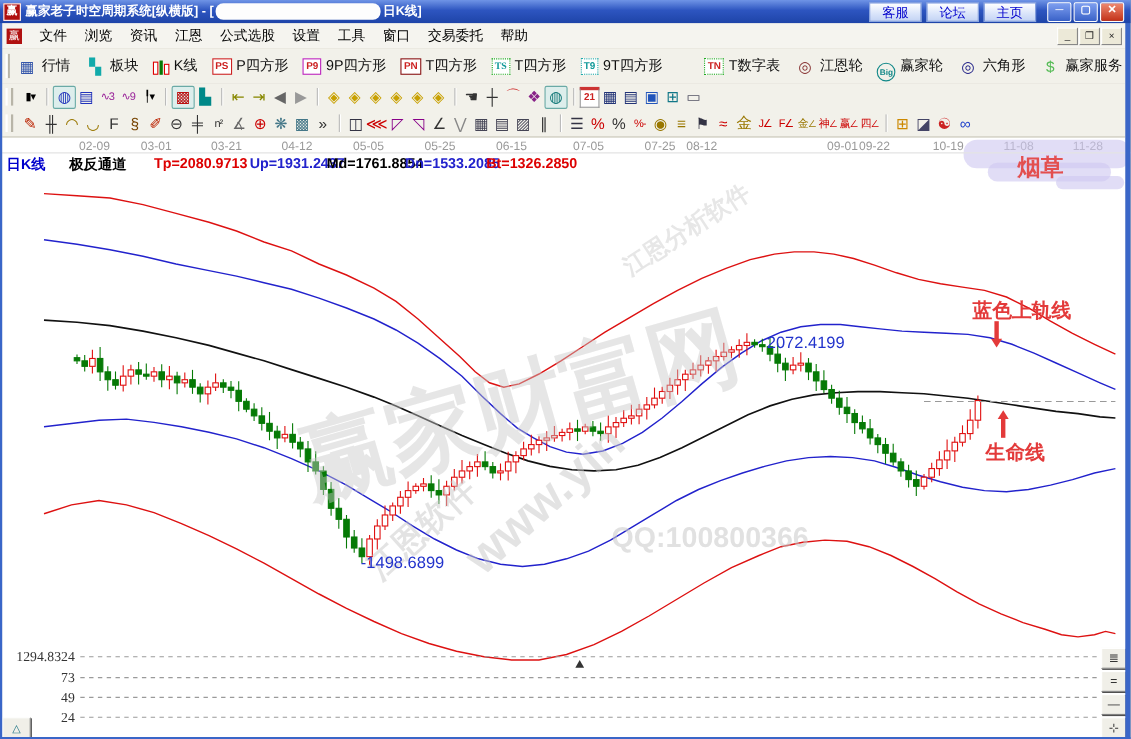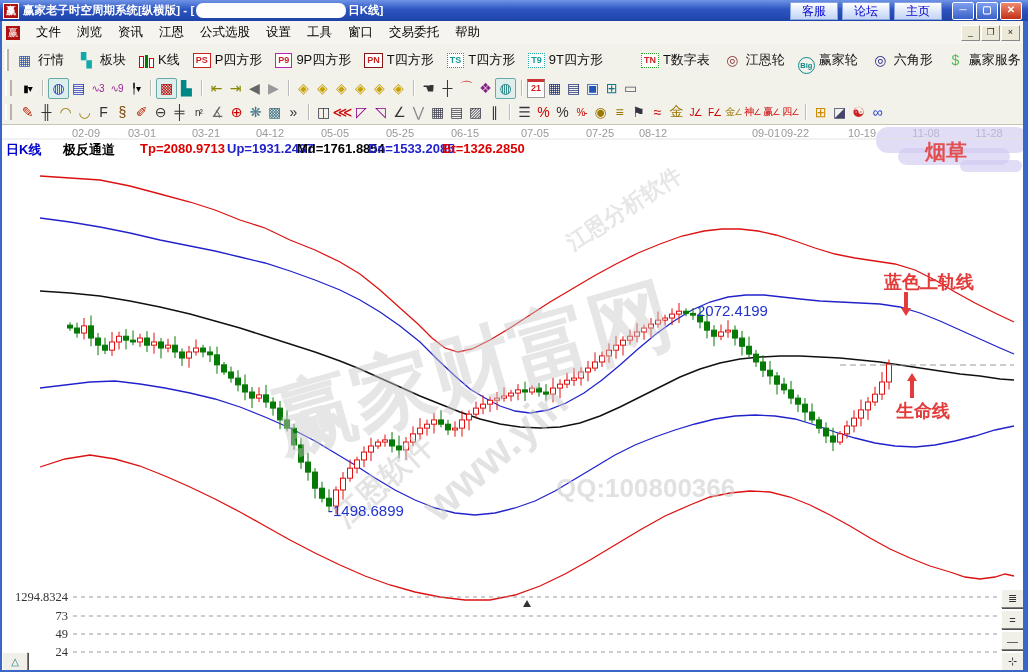--- a/index.html
+++ b/index.html
@@ -136,21 +136,21 @@
       </span>
       <span class="tb1item">
         <span class="box-icon" style="color: rgb(204, 34, 34); border: 1px solid rgb(187, 34, 187);">P9</span>
         <span>9P四方形</span>
       </span>
       <span class="tb1item">
         <span class="box-icon" style="color: rgb(204, 34, 34); border: 1px solid rgb(136, 17, 17); text-align: right;">PN</span>
         <span>T四方形</span>
       </span>
       <span class="tb1item">
-        <span class="box-icon" style="color: rgb(17, 153, 153); border: 1px dotted rgb(34, 170, 34);">TS</span>
+        <span class="box-icon" style="color: rgb(17, 153, 153); border: 1px dotted rgb(34, 170, 34); font-family: Liberation Serif, serif;">TS</span>
         <span>T四方形</span>
       </span>
       <span class="tb1item">
         <span class="box-icon" style="color: rgb(17, 153, 153); border: 1px dotted rgb(34, 170, 170);">T9</span>
         <span>9T四方形</span>
       </span>
       <span class="tb1item">
         <span class="box-icon" style="color: rgb(204, 34, 34); border: 1px dotted rgb(34, 170, 34); margin-left: 25px;">TN</span>
         <span>T数字表</span>
       </span>
@@ -264,21 +264,21 @@
   <div id="overlays">
       <span class="date-label" style="left: 86px;">02-09</span>
       <span class="date-label" style="left: 142px;">03-01</span>
       <span class="date-label" style="left: 206px;">03-21</span>
       <span class="date-label" style="left: 270px;">04-12</span>
       <span class="date-label" style="left: 335px;">05-05</span>
       <span class="date-label" style="left: 400px;">05-25</span>
       <span class="date-label" style="left: 465px;">06-15</span>
       <span class="date-label" style="left: 535px;">07-05</span>
       <span class="date-label" style="left: 600px;">07-25</span>
-      <span class="date-label" style="left: 653px;">08-12</span>
+      <span class="date-label" style="left: 638px;">08-12</span>
       <span class="date-label" style="left: 730px; margin-left: 36px;">09-01</span>
       <span class="date-label" style="left: 795px;">09-22</span>
       <span class="date-label" style="left: 862px;">10-19</span>
       <span class="date-label" style="left: 926px;">11-08</span>
       <span class="date-label" style="left: 989px;">11-28</span>
       <div class="blob" style="left: 876px; top: 127px; width: 152px; height: 26px;"></div>
       <div class="blob" style="left: 898px; top: 148px; width: 112px; height: 17px;"></div>
       <div class="blob" style="left: 960px; top: 160px; width: 62px; height: 12px;"></div>
       <span class="hdr" style="left: 6px; top: 141px; color: rgb(0, 0, 204);">日K线</span>
       <span class="hdr" style="left: 63px; top: 141px; color: rgb(0, 0, 0);">极反通道</span>

